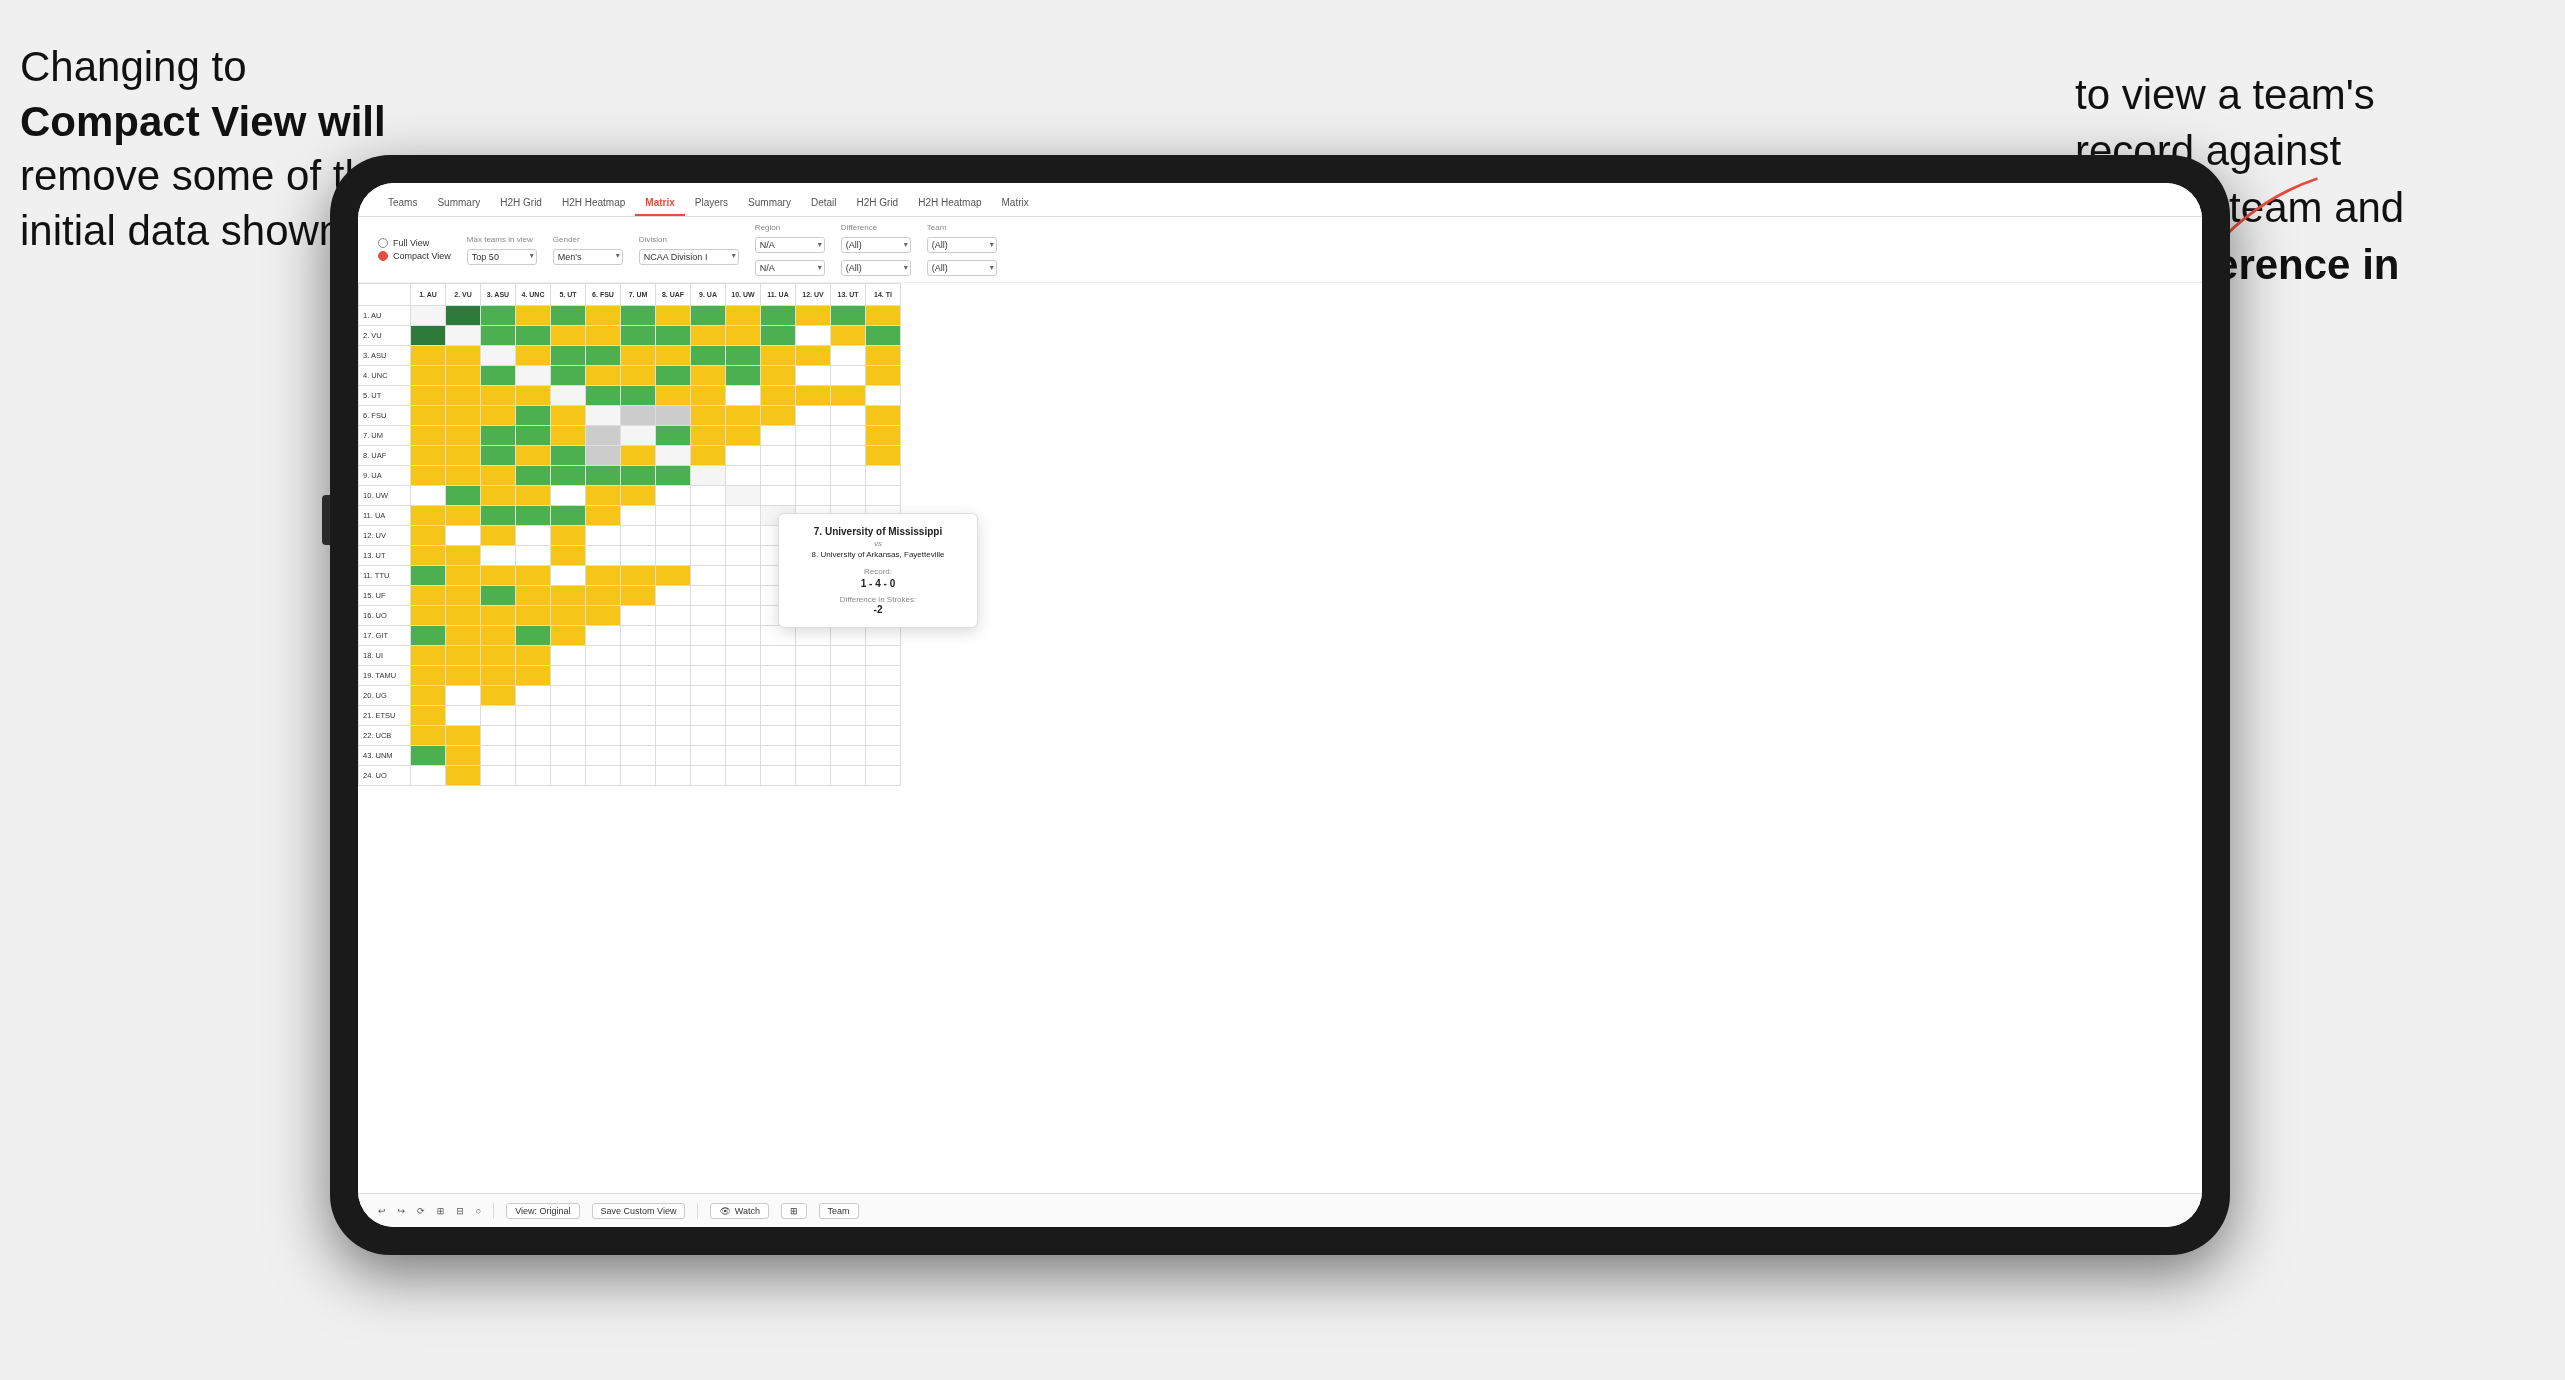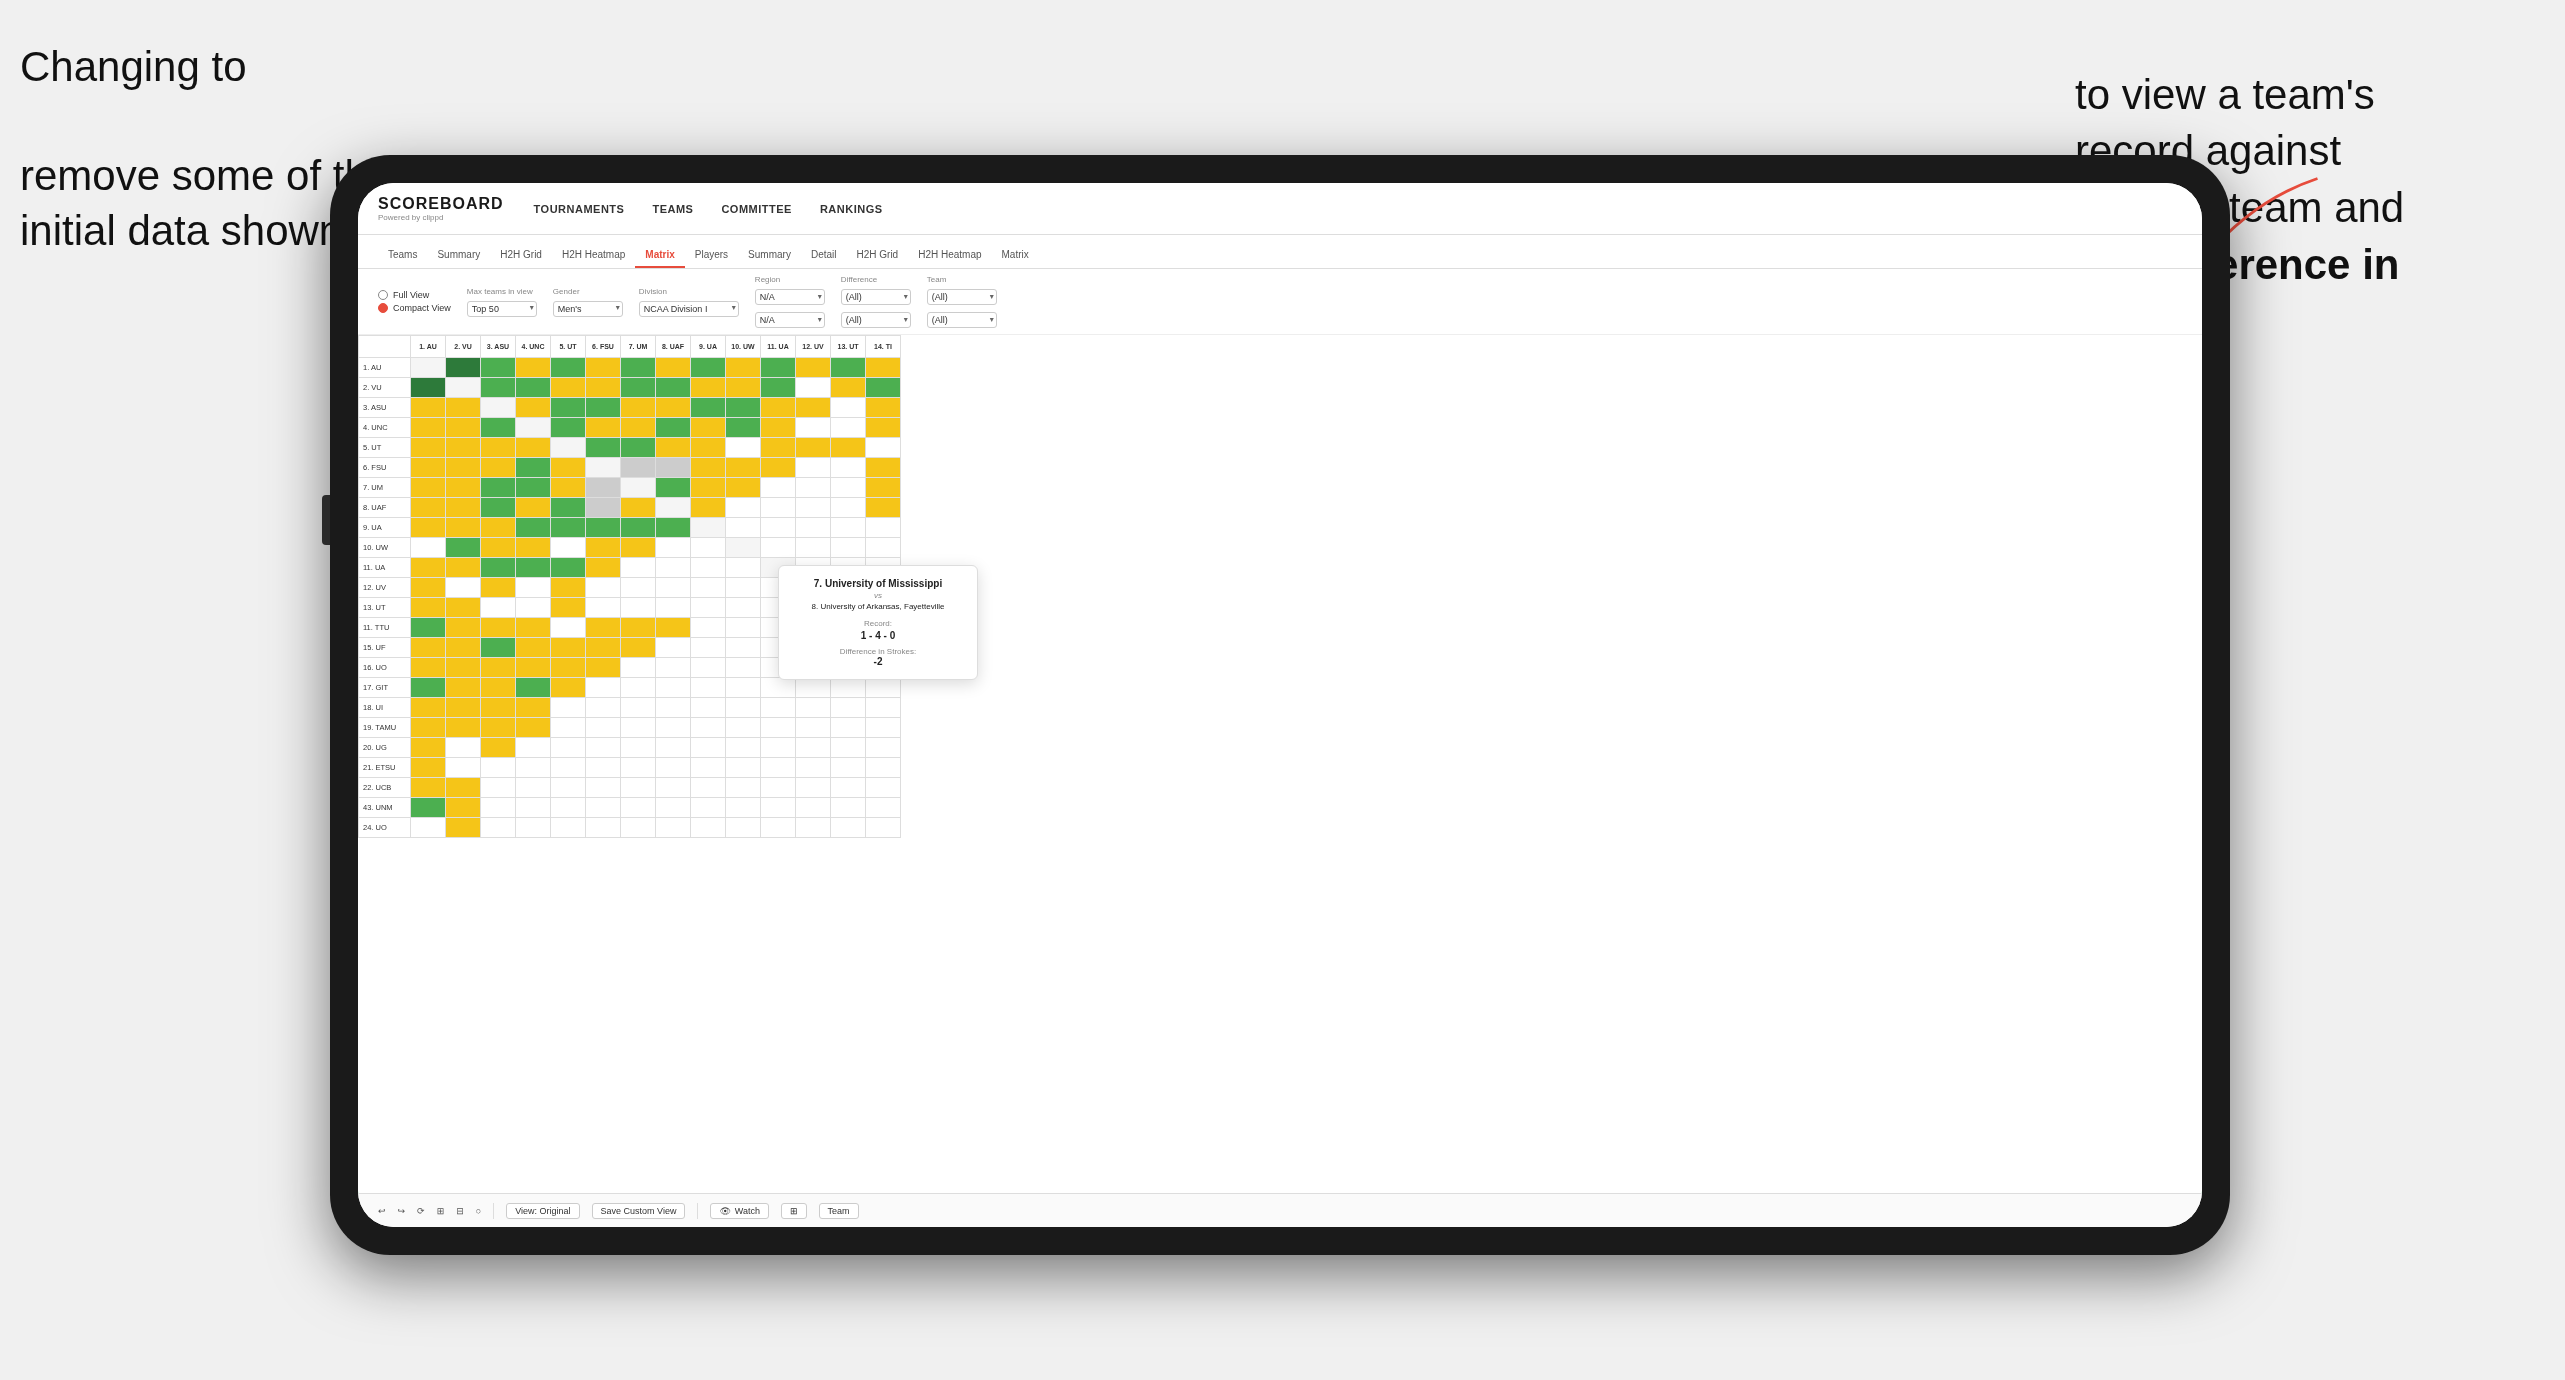--- a/index.html
+++ b/index.html
@@ -363,21 +363,21 @@
       height: 50px;
       background: #2a2a2a;
       border-radius: 4px 0 0 4px;
     }
   </style>
 </head>
 <body>
 
 <div class="annotation-left">
   <span>Changing to</span><br>
-  <br>
+  <strong><span>Compact View will</span></strong><br>
   <span>remove some of the</span><br>
   <span>initial data shown</span>
 </div>
 
 <div class="annotation-right">
   <br>
   <span>to view a team's</span><br>
   <span>record against</span><br>
   <span>another team and</span><br>
   <span>the</span>
@@ -400,32 +400,20 @@
       <polygon points="0 0, 8 3, 0 6" fill="#e74c3c"></polygon>
     </marker>
   </defs>
   <path d="M 350 30 Q 200 80 130 320" stroke="#e74c3c" stroke-width="3" fill="none" marker-end="url(#arrowhead-r)"></path>
 </svg>
 
 <div class="tablet">
   <div class="tablet-side-btn"></div>
   <div class="tablet-screen">
 
-    <div class="top-nav">
-      <div class="logo-area">
-        <span class="logo-text">SCOREBOARD</span>
-        <span class="logo-sub">Powered by clippd</span>
-      </div>
-      <div class="nav-items">
-        <span class="nav-item">TOURNAMENTS</span>
-        <span class="nav-item">TEAMS</span>
-        <span class="nav-item">COMMITTEE</span>
-        <span class="nav-item">RANKINGS</span>
-      </div>
-    </div>
 
     <div class="sub-nav">
       <span class="sub-nav-item">Teams</span>
       <span class="sub-nav-item">Summary</span>
       <span class="sub-nav-item">H2H Grid</span>
       <span class="sub-nav-item">H2H Heatmap</span>
       <span class="sub-nav-item active">Matrix</span>
       <span class="sub-nav-item">Players</span>
       <span class="sub-nav-item">Summary</span>
       <span class="sub-nav-item">Detail</span>

